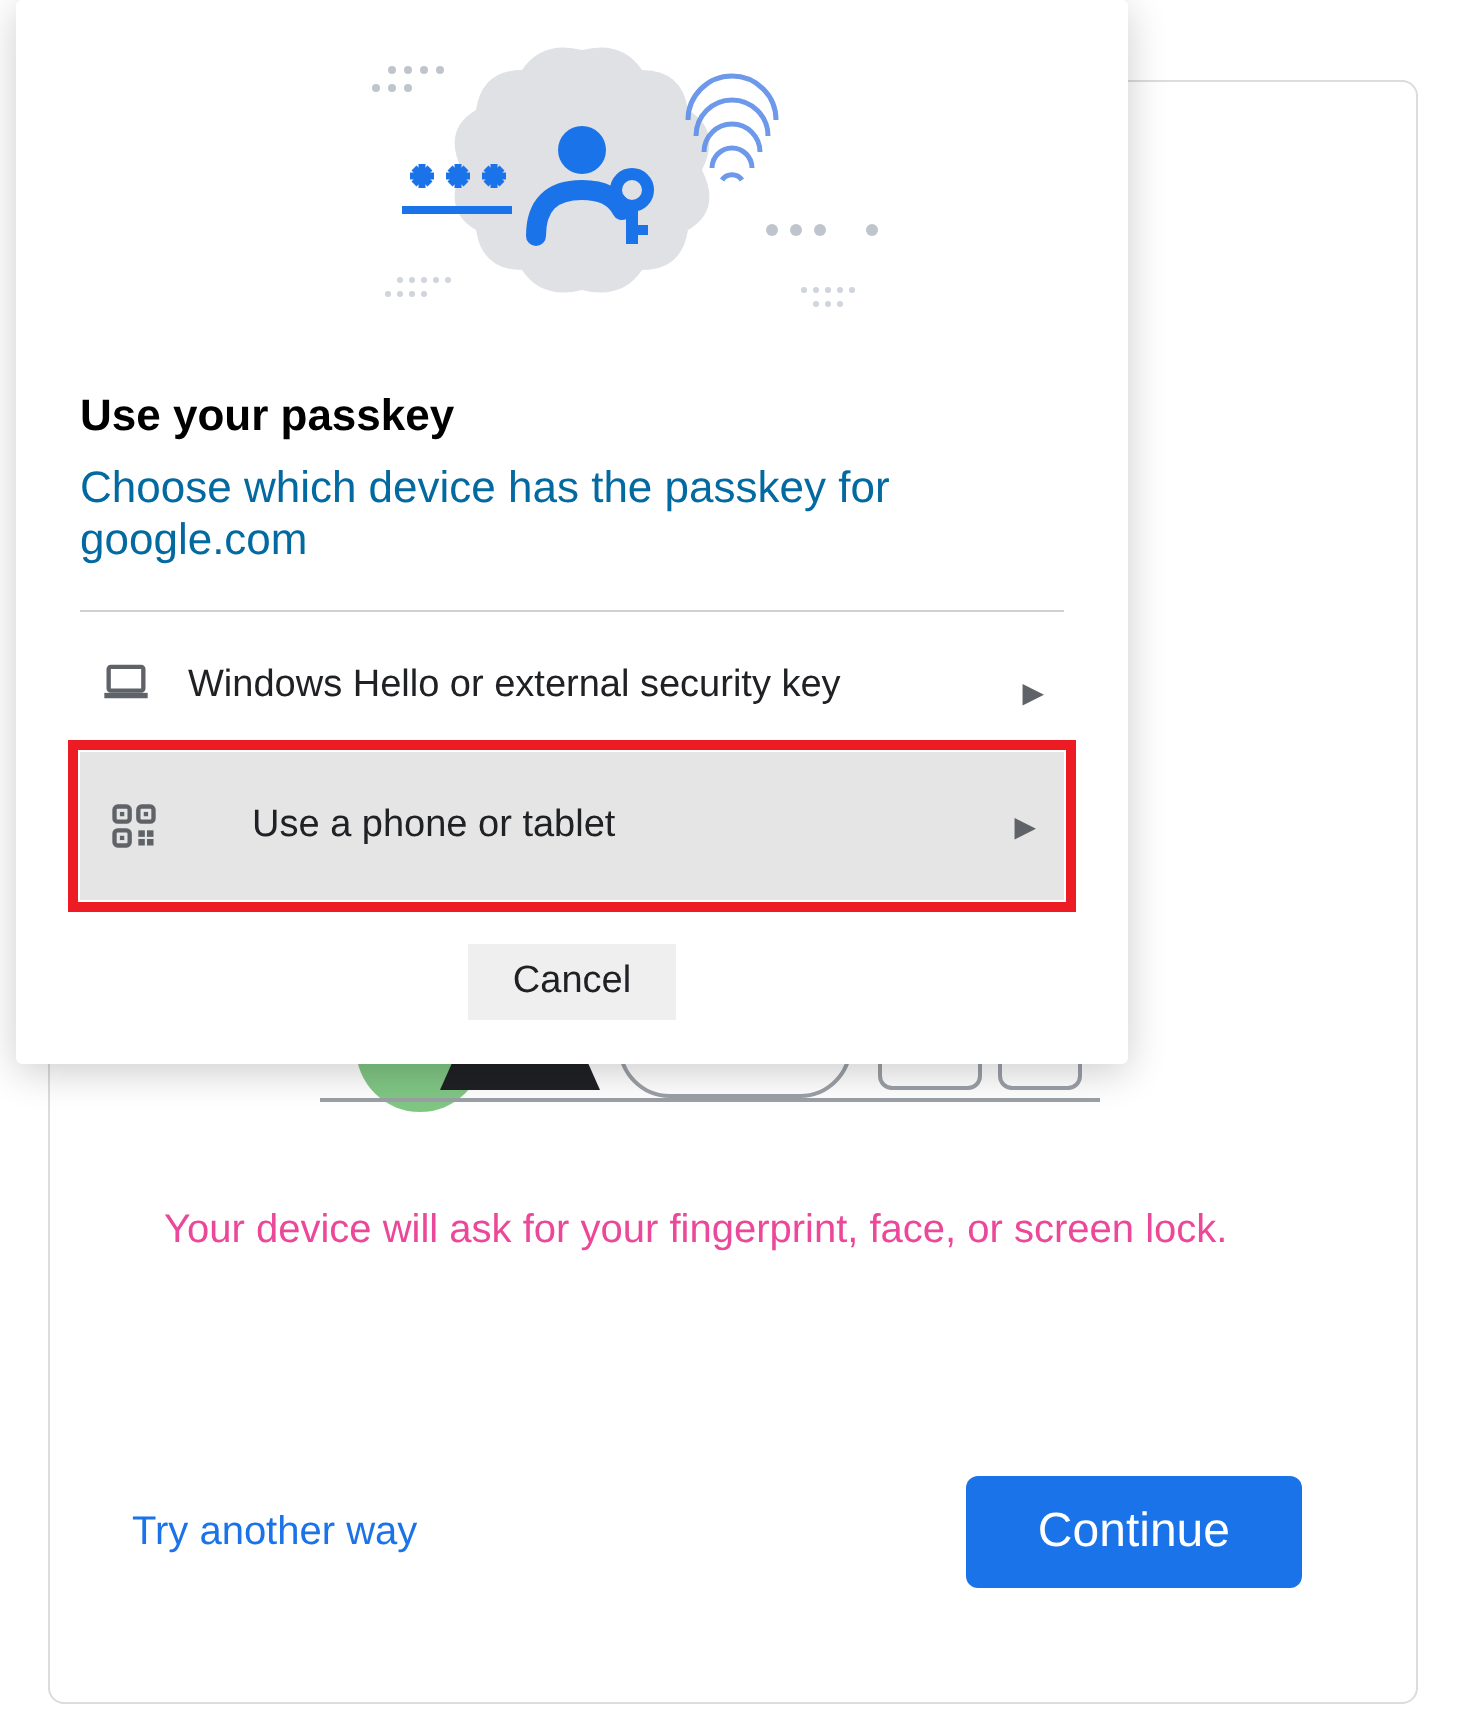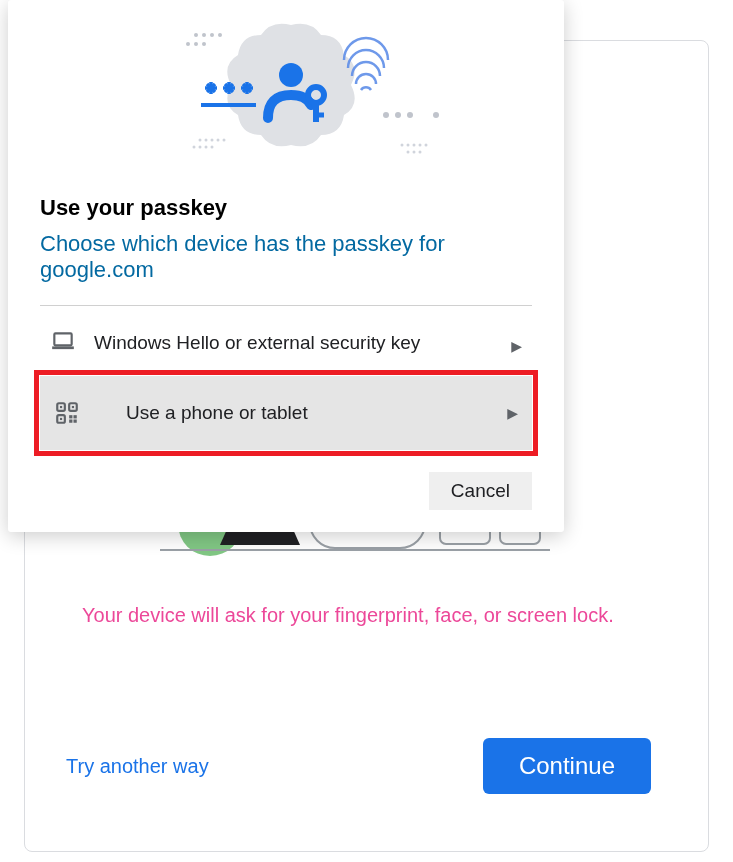--- a/index.html
+++ b/index.html
@@ -137,21 +137,21 @@
     }
     .option-label {
       flex: 1;
     }
     .option-arrow {
       color: #5f6368;
       font-size: 14px;
     }
     .modal-footer {
       display: flex;
-      justify-content: flex-end;
+      justify-content: center;
       padding: 22px 32px 0 32px;
     }
     .cancel-btn {
       background: #efefef;
       border: none;
       padding: 8px 22px;
       font-size: 19px;
       color: #202124;
       cursor: pointer;
     }

